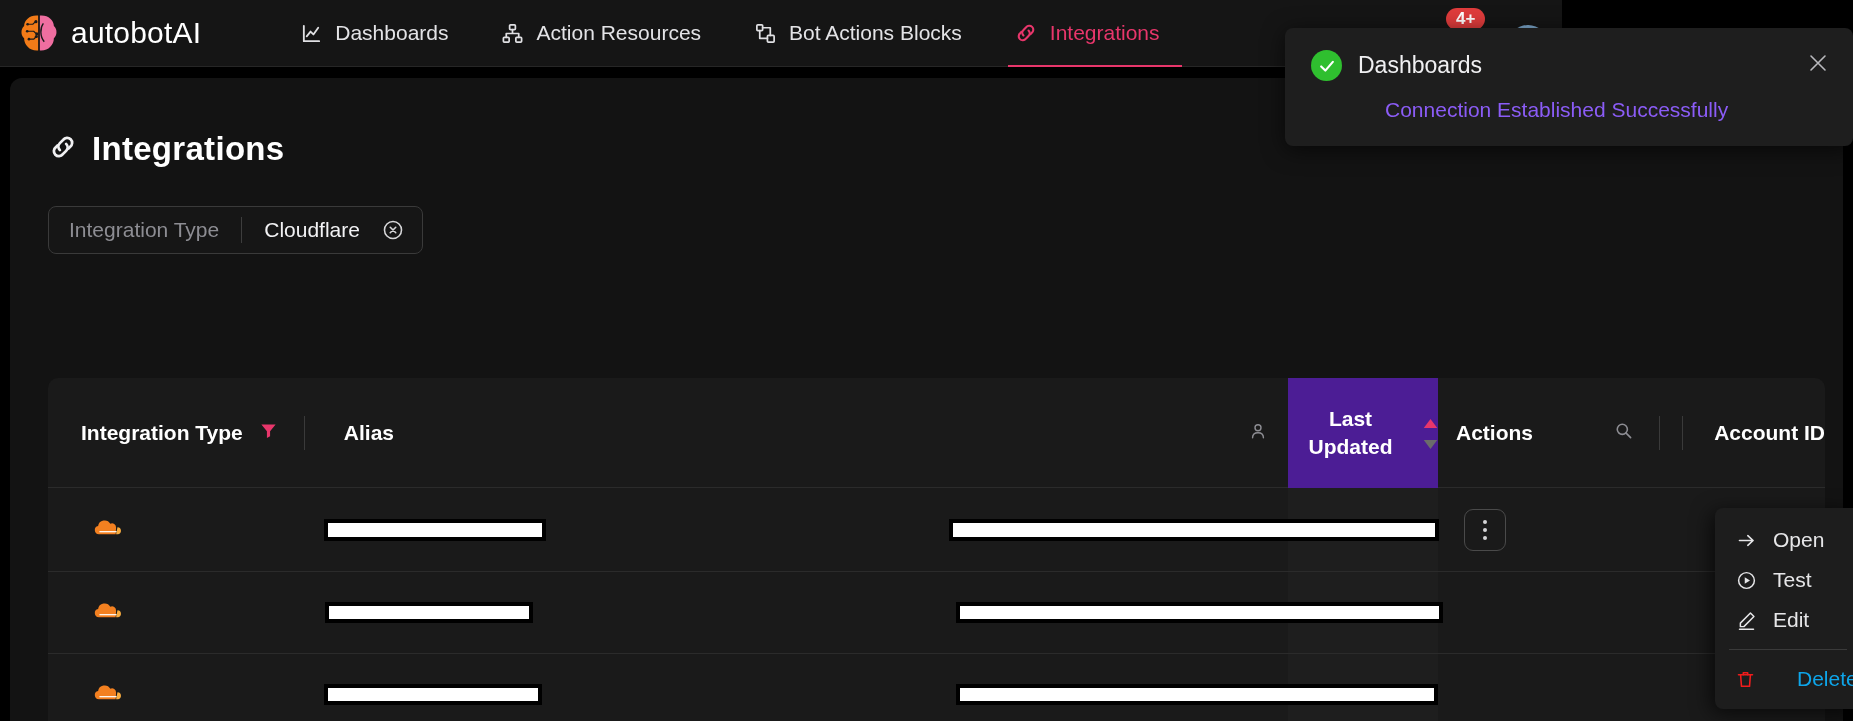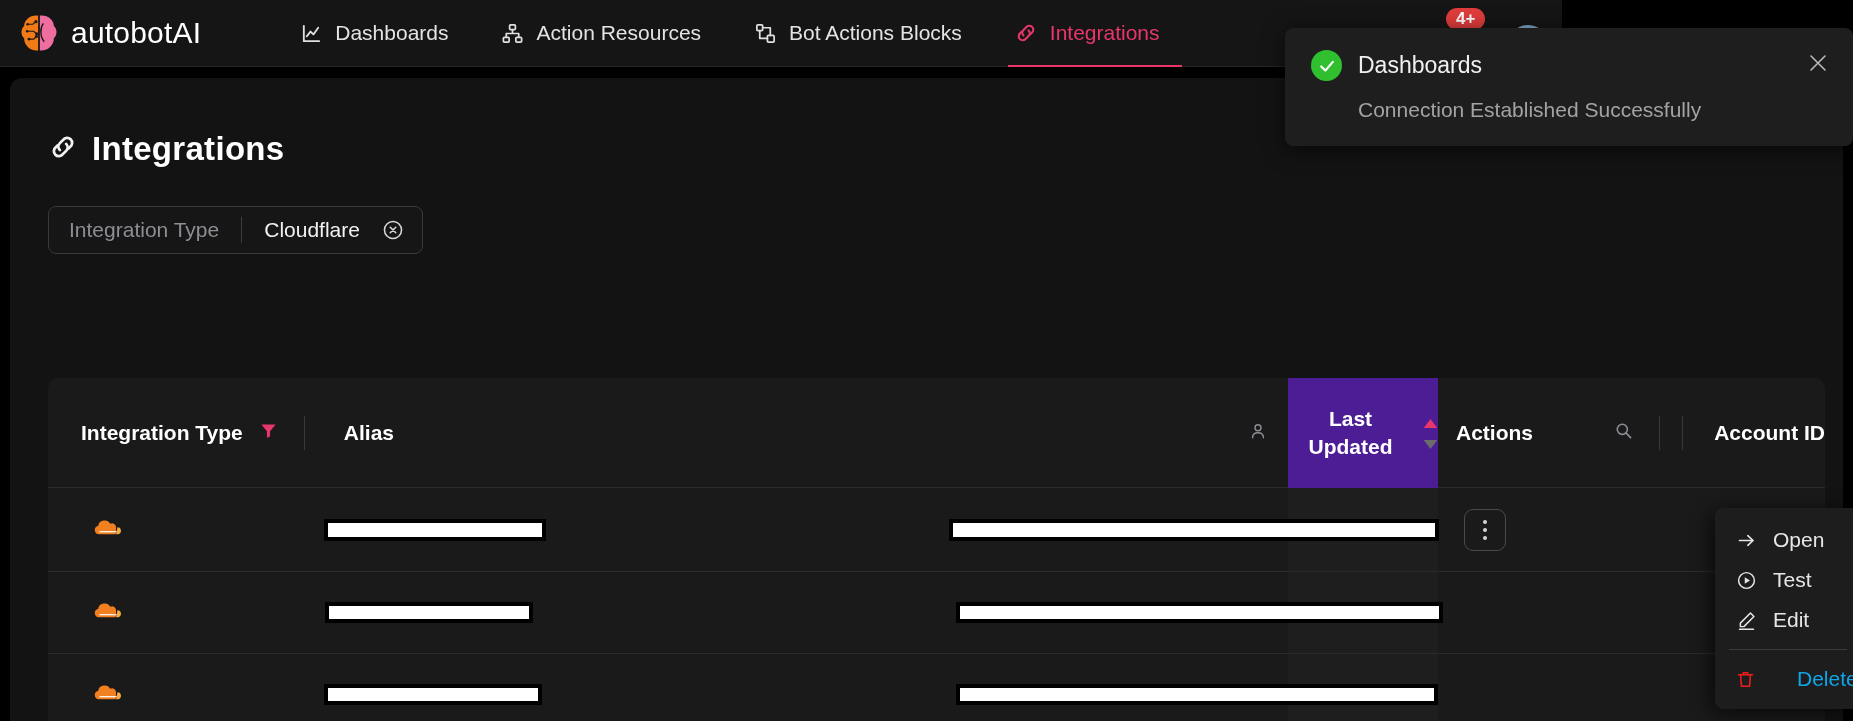--- a/index.html
+++ b/index.html
@@ -65,21 +65,21 @@
     padding: 22px 26px 24px 26px;
     z-index: 60;
   }
   .toast-head { display: flex; align-items: center; gap: 16px; }
   .toast-check {
     width: 31px; height: 31px; border-radius: 50%;
     background: #2fbf2f; display: flex; align-items: center; justify-content: center;
     flex: 0 0 31px;
   }
   .toast-title { font-size: 23px; color: #f0f0f2; font-weight: 400; }
-  .toast-body { font-size: 21px; color: #a3a3a3; margin: 17px 0 0 47px; }
+  .toast-body { font-size: 21px; color: #8b5cf6; margin: 17px 0 0 74px; }
   .toast-close {
     position: absolute; right: 22px; top: 22px;
     width: 26px; height: 26px; cursor: pointer;
     display: flex; align-items: center; justify-content: center;
   }
 
   
   .page {
     position: absolute; left: 10px; top: 78px;
     width: 1833px; height: 700px;

